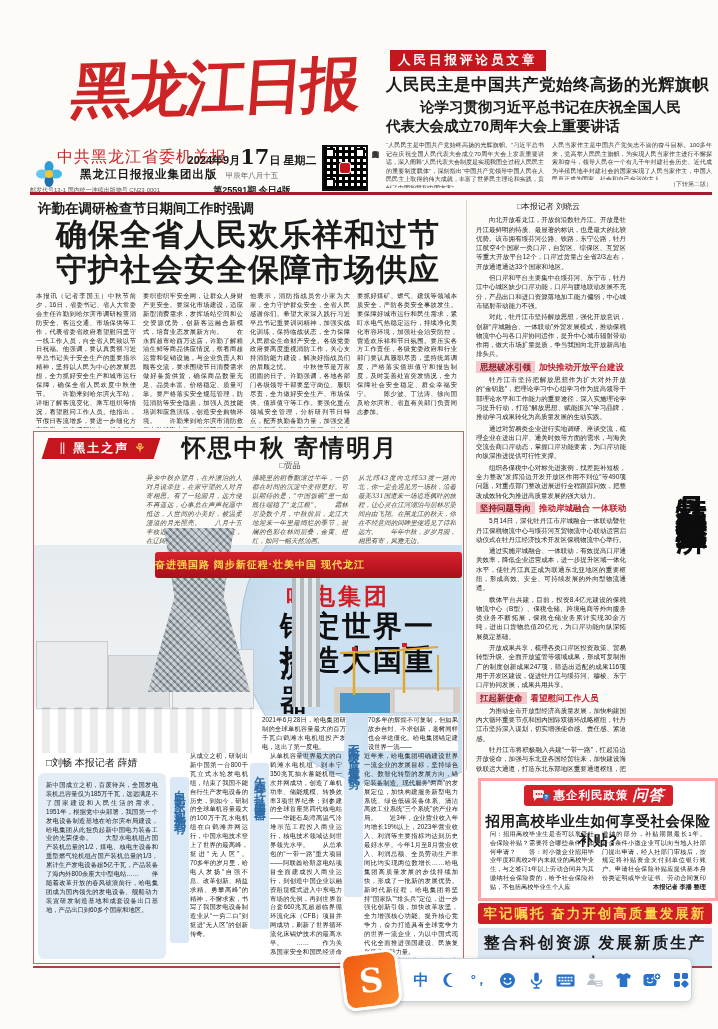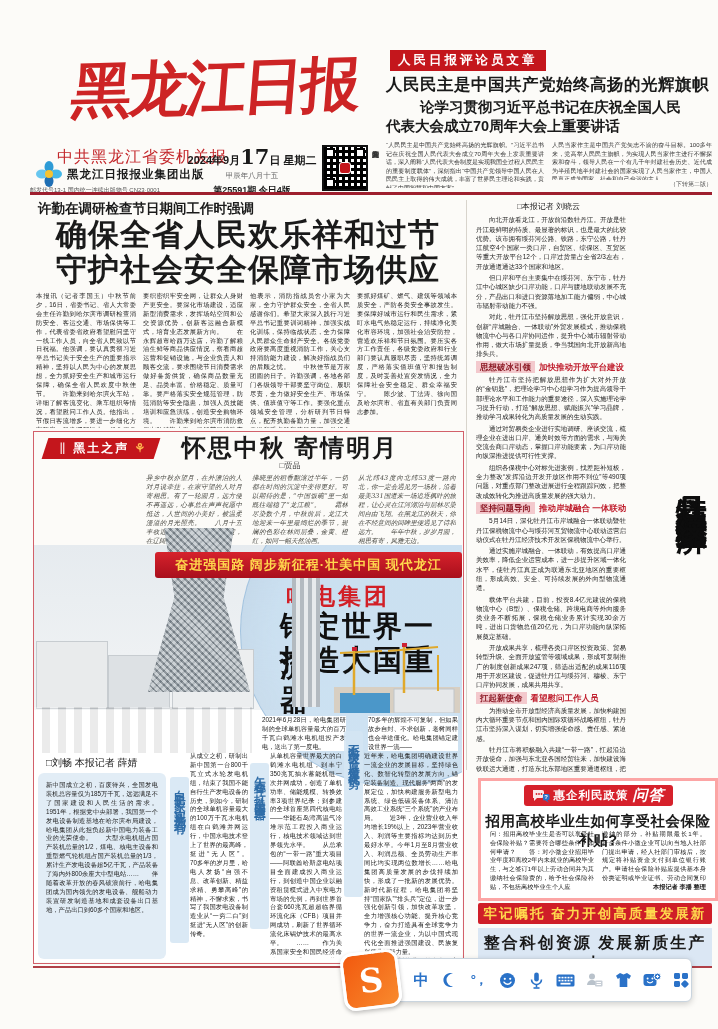--- a/index.html
+++ b/index.html
@@ -38,21 +38,21 @@
   
   .heitu-badge{background:#c4161c;color:#fff;font-weight:900;font-size:12px;letter-spacing:2px;
                padding:2px 10px 2px 14px;transform:skewX(-18deg);display:inline-block;}
   .heitu-badge>span{display:inline-block;transform:skewX(18deg);}
   .poemtitle{font-size:24px;font-weight:900;text-align:center;letter-spacing:2px;}
   .poembyline{font-size:8px;text-align:center;color:#333;}
   .poemcol{font-size:6.5px;line-height:9px;color:#4a4a44;font-family:"DejaVu Serif",serif;font-style:italic;}
   .redbox{border:1px solid #d2606a;}
   
   .banner{background:linear-gradient(#d6222c,#a90f1c);color:#ffd84d;font-weight:900;
-          font-size:13px;letter-spacing:1px;text-align:center;line-height:26px;border-radius:3px;}
+          font-size:10px;letter-spacing:1px;text-align:left;line-height:26px;border-radius:3px;}
   
   .circletitle-red{color:#d21f26;font-size:23px;font-weight:900;letter-spacing:3px;}
   .circletitle{font-size:29px;font-weight:900;letter-spacing:2px;color:#101010;}
   .vlabel{writing-mode:vertical-rl;font-size:11.5px;font-weight:bold;color:#2f6da8;
           background:rgba(212,229,243,.85);padding:4px 2px;letter-spacing:3px;border-radius:3px;}
   .fcol{font-size:6.3px;line-height:8.9px;color:#222;}
   .bluebox{background:#e2edf6;border-radius:6px;padding:8px 8px;box-sizing:border-box;}
   
   .rartic{font-size:6.5px;line-height:9.3px;color:#222;}
   .rartic p{margin:0 0 2px 0;text-indent:13px;text-align:justify;}
@@ -109,21 +109,21 @@
 
   <div class="abs" style="left:36px;top:161px;width:26px;height:26px;">
     <svg width="26" height="26" viewBox="0 0 26 26">
       <ellipse cx="13" cy="6" rx="4.5" ry="6" fill="#2d9bd6"></ellipse>
       <ellipse cx="20" cy="13" rx="6" ry="4.5" fill="#45b8e8"></ellipse>
       <ellipse cx="13" cy="20" rx="4.5" ry="6" fill="#1f6fb4"></ellipse>
       <ellipse cx="6" cy="13" rx="6" ry="4.5" fill="#67c6ef"></ellipse>
       <circle cx="13" cy="13" r="4" fill="#f6c331"></circle>
     </svg>
   </div>
-  <div class="abs publisher" style="left:67px;top:167px;">黑龙江日报报业集团出版</div>
+  <div class="abs publisher" style="left:80px;top:167px;">黑龙江日报报业集团出版</div>
   <div class="abs postal" style="left:30px;top:186px;">邮发代号13-1 国内统一连续出版物号 CN23·0001</div>
 
   <div class="abs" style="left:186px;top:144px;width:132px;text-align:center;">
     <div class="dateline"><span>2024年9月</span><span class="big">17</span><span>日 星期二</span></div>
     <div class="lunar">甲辰年八月十五</div>
     <div class="issue">第25591期 今日4版</div>
   </div>
 
   <div class="abs qr" style="left:322px;top:145px;">
     <div class="f" style="left:1px;top:1px;"></div>

